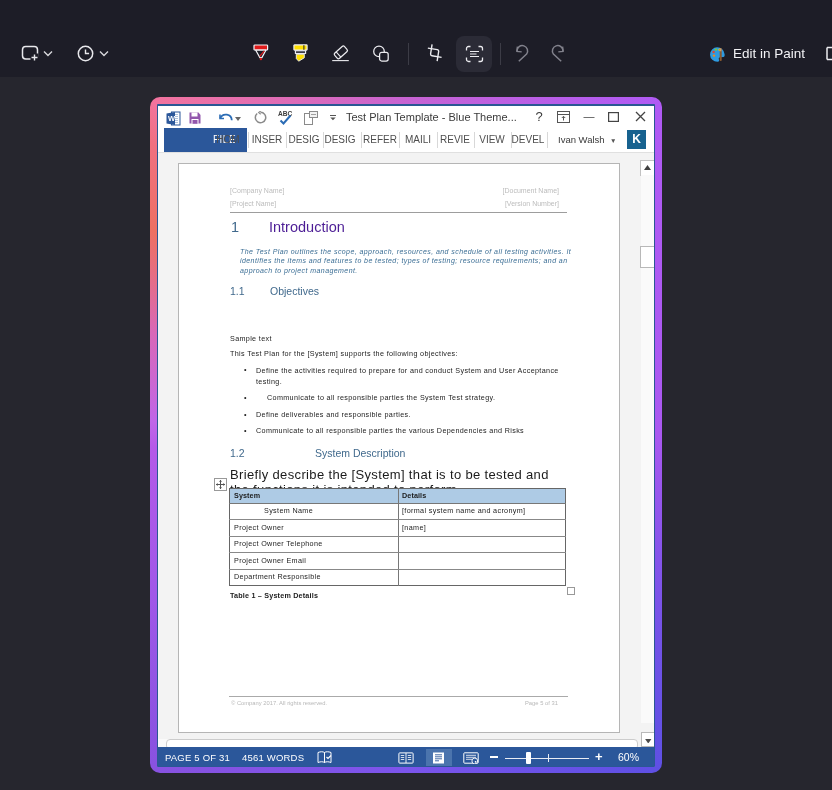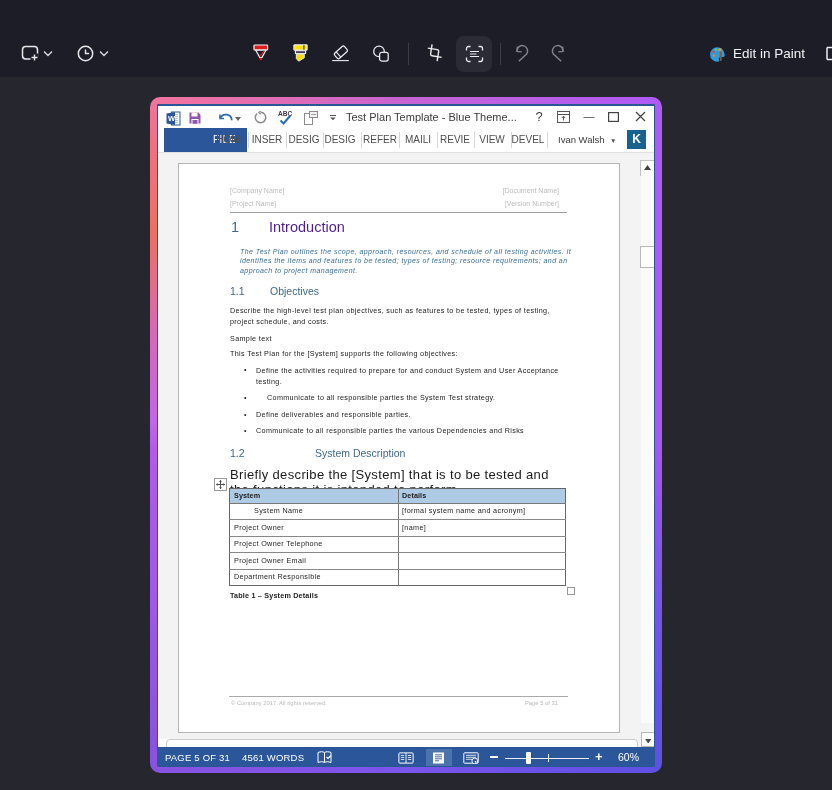--- a/index.html
+++ b/index.html
@@ -205,21 +205,20 @@
         <div class="a" style="left:51px;top:47.5px;width:337px;height:1px;background:#9d9d9d;"></div>
 
         <div class="a" style="left:52px;top:55px;width:30px;height:18px;font-size:14.5px;color:#40698c;">1</div>
         <div class="a" style="left:90px;top:55px;width:200px;height:18px;font-size:14.5px;color:#4c1d95;">Introduction</div>
 
         <div class="a" style="left:61px;top:83px;width:340px;height:30px;font-size:7px;letter-spacing:0.42px;font-style:italic;color:#3a6d94;line-height:9.3px;white-space:nowrap;">The Test Plan outlines the scope, approach, resources, and schedule of all testing activities. It<br>identifies the items and features to be tested; types of testing; resource requirements; and an<br>approach to project management.</div>
 
         <div class="a" style="left:51px;top:121px;width:30px;height:13px;font-size:10.5px;color:#40698c;">1.1</div>
         <div class="a" style="left:91px;top:121px;width:120px;height:13px;font-size:10.5px;color:#40698c;">Objectives</div>
 
-        <div class="a" style="left:51px;top:141px;width:340px;height:24px;font-size:7.2px;letter-spacing:0.35px;color:#1b1b1b;line-height:11.3px;white-space:nowrap;">Describe the high-level test plan objectives, such as features to be tested, types of testing,<br>project schedule, and costs.</div>
         <div class="a" style="left:51px;top:170px;width:330px;height:10px;font-size:7.2px;letter-spacing:0.35px;color:#1b1b1b;">Sample text</div>
         <div class="a" style="left:51px;top:184.5px;width:330px;height:10px;font-size:7.2px;letter-spacing:0.35px;color:#1b1b1b;">This Test Plan for the [System] supports the following objectives:</div>
 
         <div class="a" style="left:65px;top:201px;width:14px;font-size:7.2px;letter-spacing:0.35px;color:#1b1b1b;">•</div>
         <div class="a" style="left:77px;top:201px;width:300px;height:22px;font-size:7.2px;letter-spacing:0.35px;color:#1b1b1b;line-height:11px;white-space:nowrap;">Define the activities required to prepare for and conduct System and User Acceptance<br>testing.</div>
         <div class="a" style="left:65px;top:229px;width:14px;font-size:7.2px;letter-spacing:0.35px;color:#1b1b1b;">•</div>
         <div class="a" style="left:77px;top:229px;width:300px;height:11px;font-size:7.2px;letter-spacing:0.35px;color:#1b1b1b;margin-left:11px;">Communicate to all responsible parties the System Test strategy.</div>
         <div class="a" style="left:65px;top:246px;width:14px;font-size:7.2px;letter-spacing:0.35px;color:#1b1b1b;">•</div>
         <div class="a" style="left:77px;top:246px;width:300px;height:11px;font-size:7.2px;letter-spacing:0.35px;color:#1b1b1b;">Define deliverables and responsible parties.</div>
         <div class="a" style="left:65px;top:262px;width:14px;font-size:7.2px;letter-spacing:0.35px;color:#1b1b1b;">•</div>
@@ -240,21 +239,21 @@
           <div class="a" style="left:0;top:0;width:336px;height:15px;background:#aecbe5;"></div>
           <div class="a" style="left:0;top:0;width:337px;height:98px;border:1px solid #666;box-sizing:border-box;"></div>
           <div class="a" style="left:168.5px;top:0;width:1px;height:98px;background:#777;"></div>
           <div class="a" style="left:0;top:15px;width:337px;height:1px;background:#777;"></div>
           <div class="a" style="left:0;top:31.6px;width:337px;height:0.8px;background:#888;"></div>
           <div class="a" style="left:0;top:48.2px;width:337px;height:0.8px;background:#888;"></div>
           <div class="a" style="left:0;top:64.8px;width:337px;height:0.8px;background:#888;"></div>
           <div class="a" style="left:0;top:81.4px;width:337px;height:0.8px;background:#888;"></div>
           <div class="a" style="left:5px;top:3px;font-weight:bold;letter-spacing:0.1px;">System</div>
           <div class="a" style="left:173px;top:3px;font-weight:bold;letter-spacing:0.1px;">Details</div>
-          <div class="a" style="left:4px;top:18.5px;padding-left:21px;">System Name</div>
+          <div class="a" style="left:14px;top:18.5px;padding-left:21px;">System Name</div>
           <div class="a" style="left:173px;top:18.5px;">[formal system name and acronym]</div>
           <div class="a" style="left:5px;top:35px;">Project Owner</div>
           <div class="a" style="left:173px;top:35px;">[name]</div>
           <div class="a" style="left:5px;top:51.6px;">Project Owner Telephone</div>
           <div class="a" style="left:5px;top:68.2px;">Project Owner Email</div>
           <div class="a" style="left:5px;top:84.6px;">Department Responsible</div>
         </div>
         <div class="a" style="left:388px;top:423px;width:5.5px;height:5.5px;background:#fff;border:1px solid #999;"></div>
         <div class="a" style="left:51px;top:426.5px;width:200px;height:10px;font-size:7.2px;font-weight:bold;letter-spacing:0.2px;color:#1b1b1b;">Table 1 – System Details</div>
 

